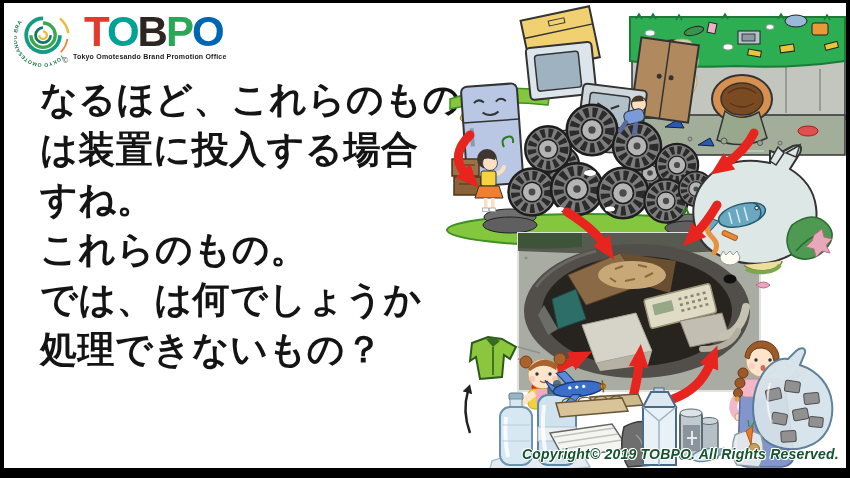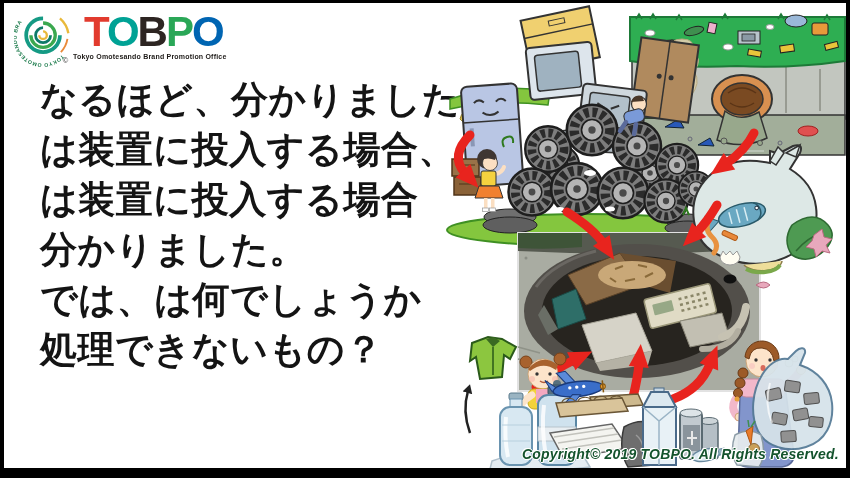--- a/index.html
+++ b/index.html
@@ -45,24 +45,24 @@
     <path d="M57 34 a26 26 0 0 1 -7 14" stroke="#e98a3a" stroke-width="2" fill="none"></path>
     <text font-size="5.5" font-weight="bold" fill="#1a7a4a" letter-spacing=".5">
       <textPath href="#lc">TOKYO OMOTESANDO BRAND</textPath>
     </text>
     <text x="52" y="60" font-size="8" fill="#333">©</text>
   </svg>
   <div class="logo-word"><span style="color: rgb(226, 59, 46);">T</span><span style="color: rgb(0, 162, 149);">O</span><span style="color: rgb(45, 37, 34);">B</span><span style="color: rgb(42, 167, 87);">P</span><span style="color: rgb(0, 101, 178);">O</span></div>
   <div class="logo-sub">Tokyo Omotesando Brand Promotion Office</div>
 
   <div class="dialogue">
-    <div>なるほど、分かりました</div>
-    <div>は装置に投入する場合、</div>
+    <div>なるほど、これらのもの</div>
     <div>は装置に投入する場合</div>
-    <div>分かりました。</div>
+    <div>すね。</div>
+    <div>これらのもの。</div>
     <div>では、は何でしょうか</div>
     <div>処理できないもの？</div>
   </div>
 
   <svg class="collage" viewBox="0 0 410 466">
     <defs>
       <marker id="ah" markerWidth="26" markerHeight="24" refX="4" refY="11" orient="auto" markerUnits="userSpaceOnUse">
         <path d="M1 1 L24 11 L1 21 Z" style="fill: rgb(232, 36, 30);"></path>
       </marker>
       <marker id="ahb" markerWidth="12" markerHeight="12" refX="2" refY="5" orient="auto" markerUnits="userSpaceOnUse">

